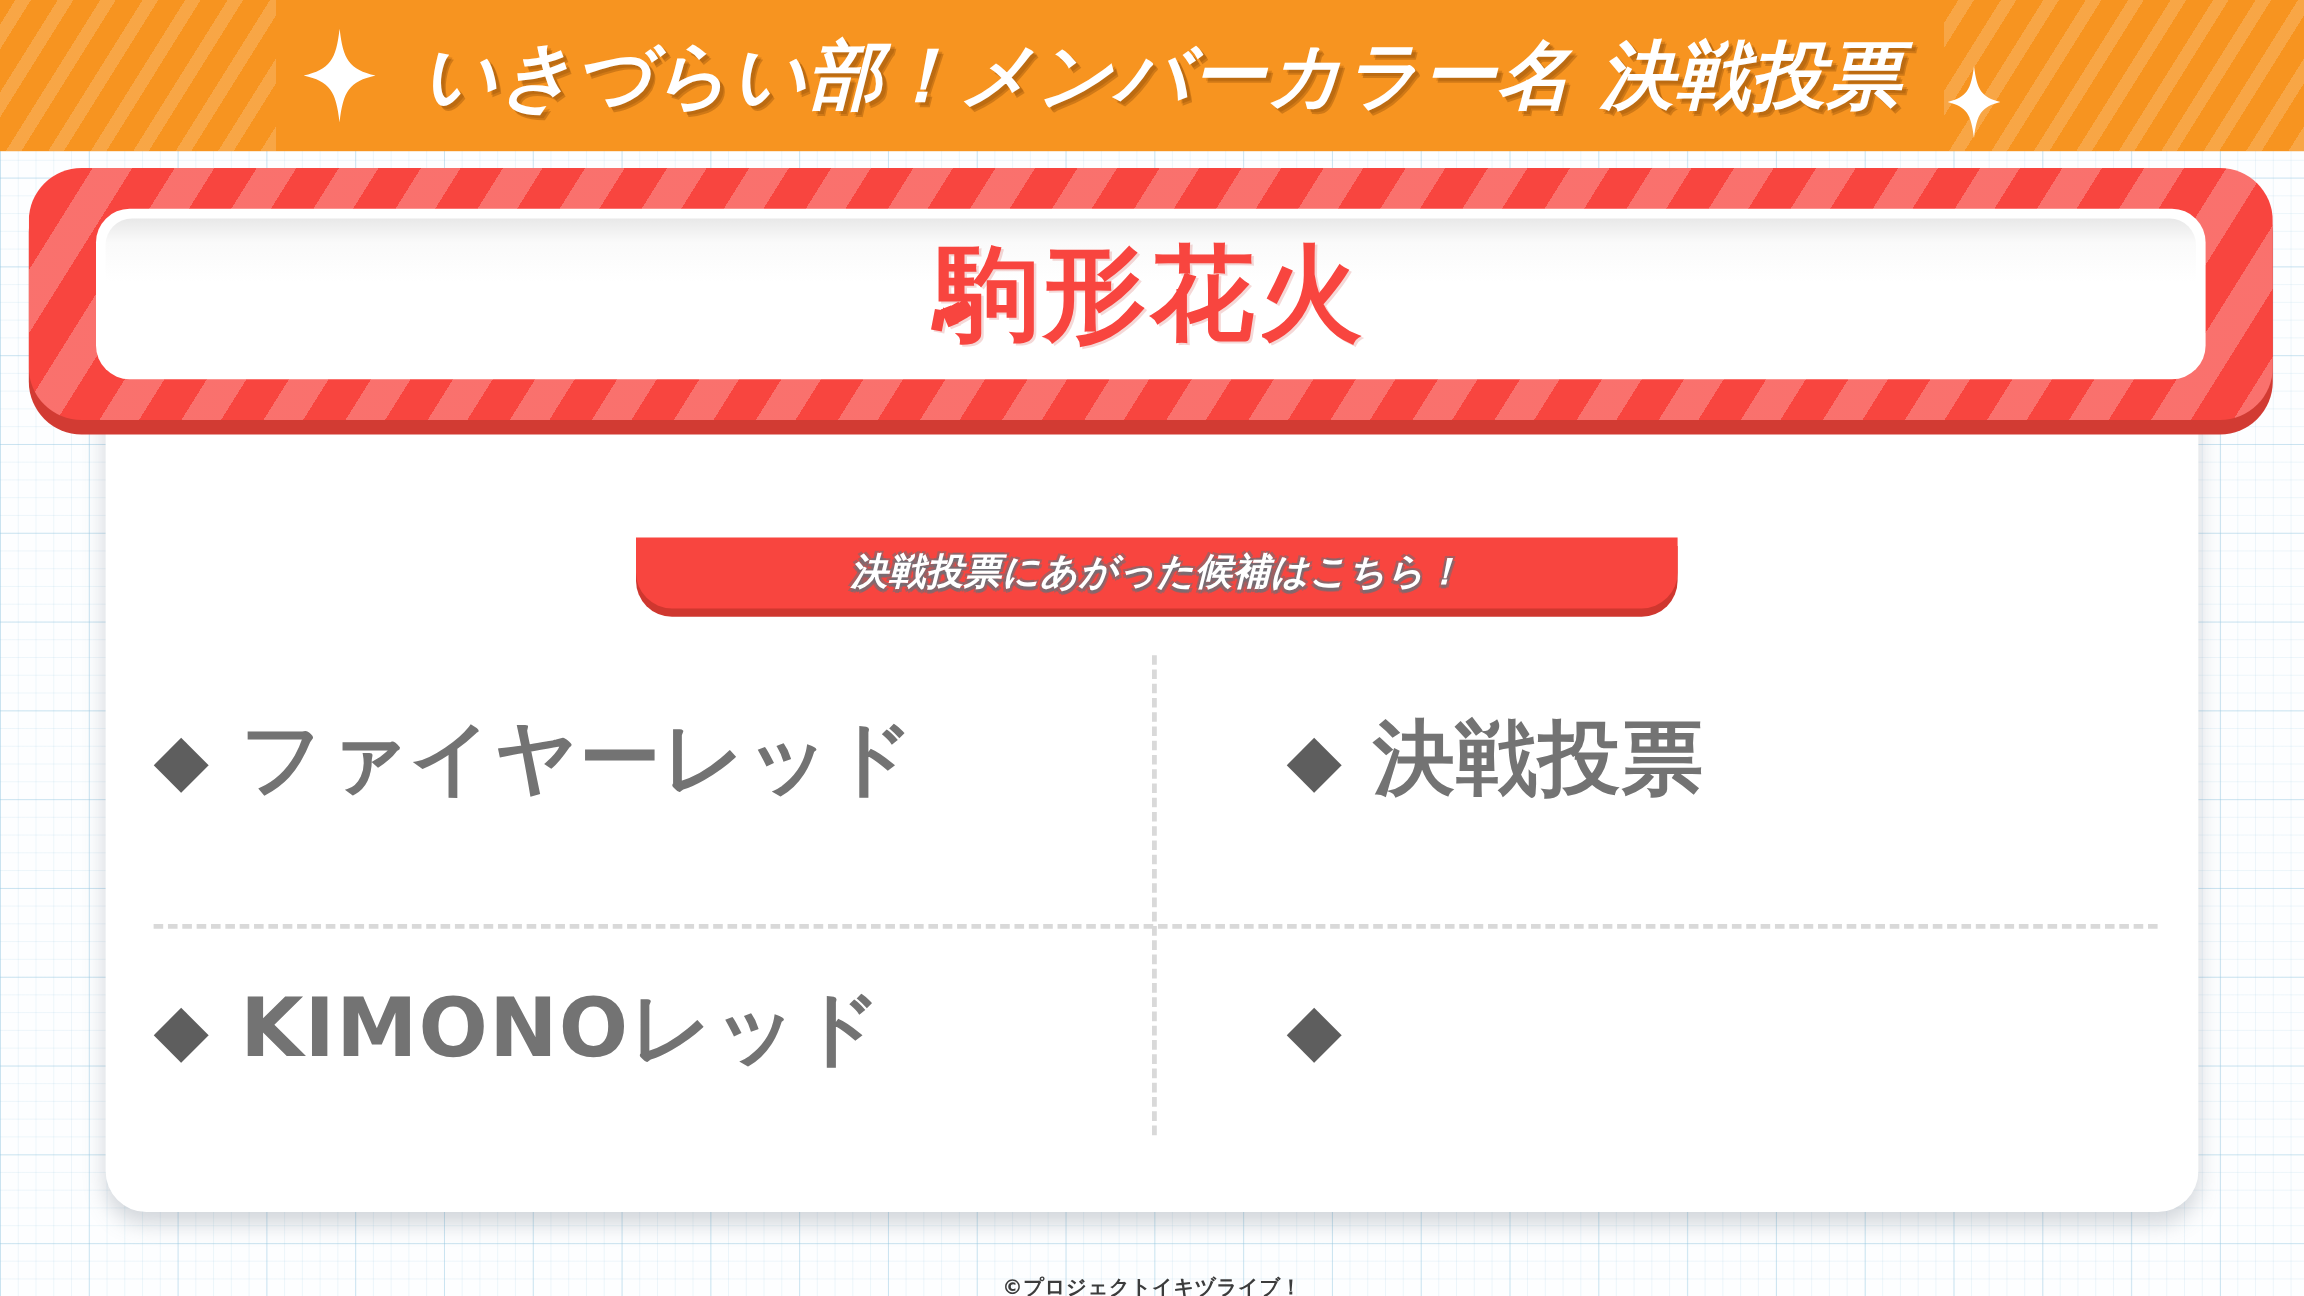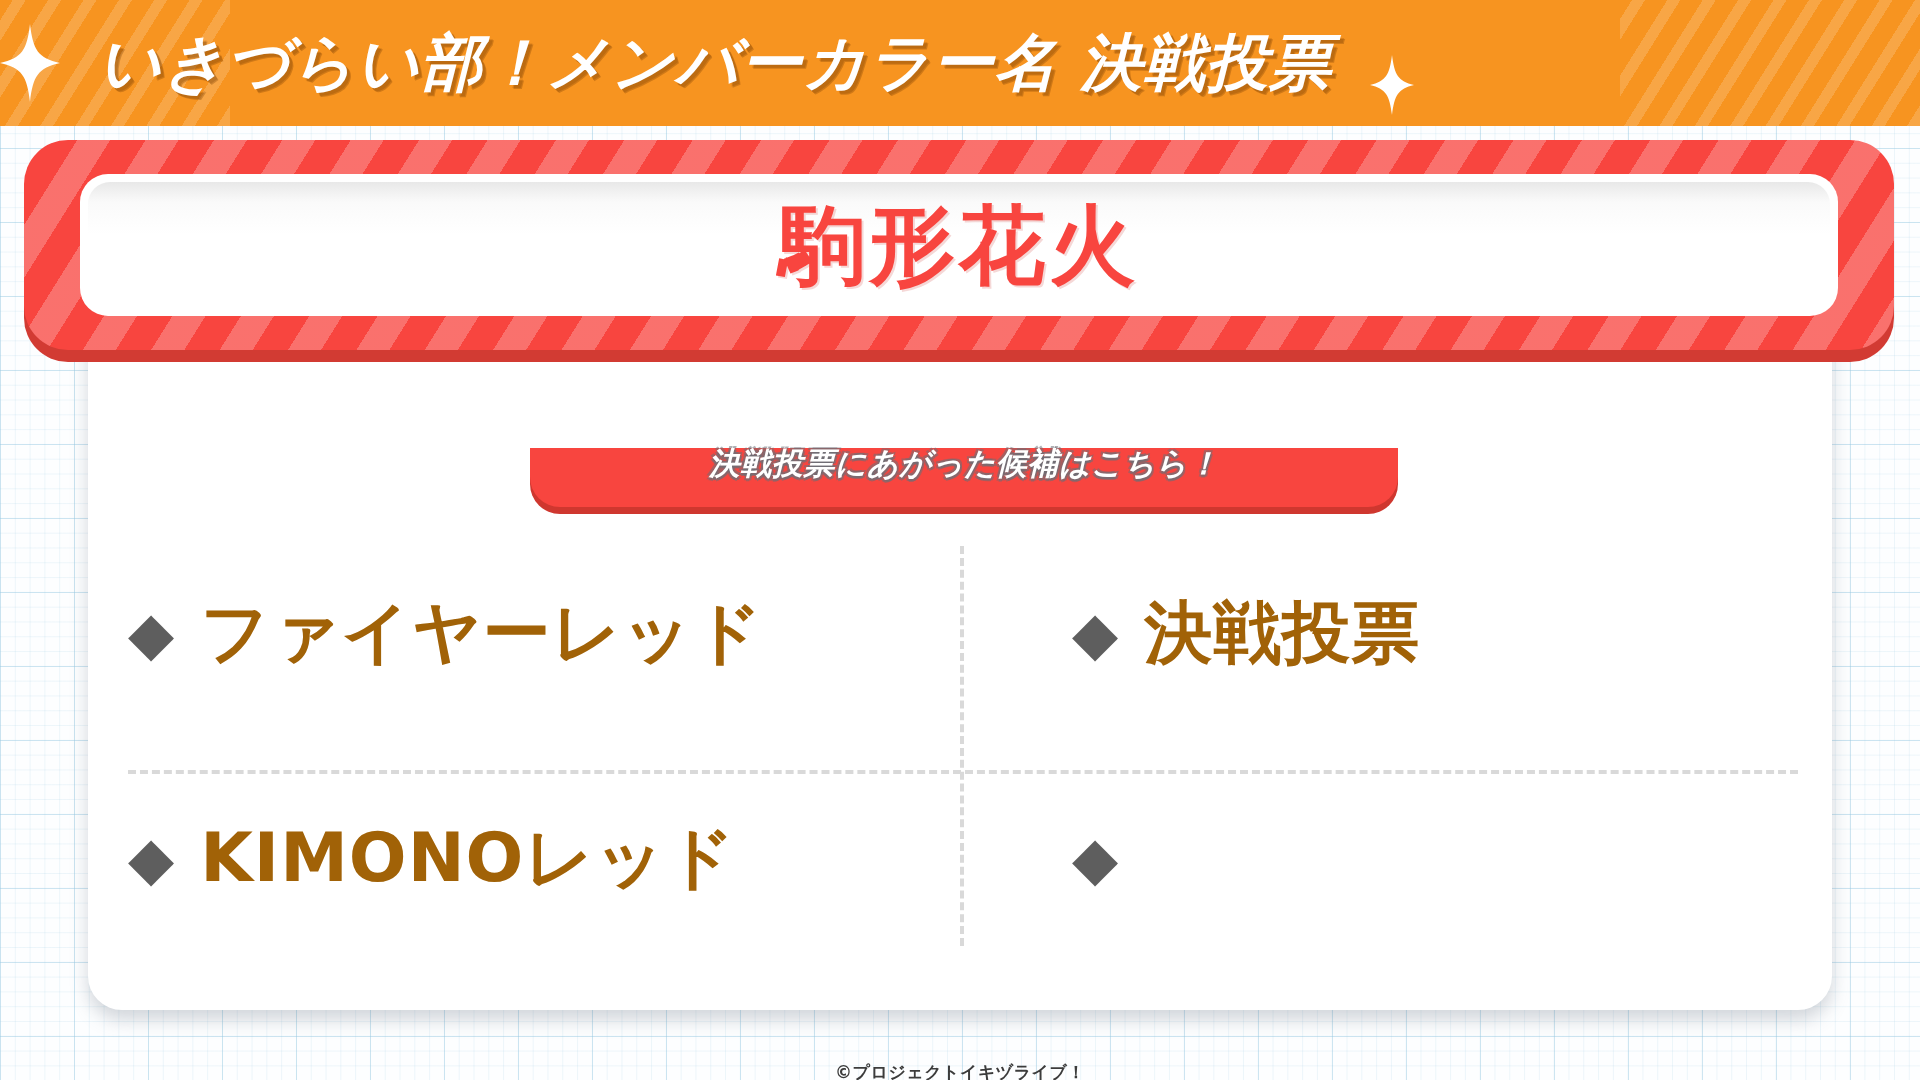--- a/index.html
+++ b/index.html
@@ -57,20 +57,21 @@
   }
   .header-stripes-left  { left: 0;  width: 230px; }
   .header-stripes-right { right: 0; width: 300px; }
 
   .header-inner {
     position: absolute;
     left: 0; top: 0;
     width: 1920px; height: 126px;
     display: flex;
     align-items: center;
+    justify-content: center;
     gap: 38px;
   }
 
   .sparkle {
     display: block;
     flex: 0 0 auto;
   }
   .sparkle-lg { width: 60px; height: 78px; }
   .sparkle-sm { width: 44px; height: 60px; margin-top: 44px; }
 
@@ -178,20 +179,21 @@
     background: #cf372f;
     border-radius: 0 0 30px 30px;
   }
   .badge {
     position: absolute;
     left: 0; top: 0;
     width: 868px; height: 59px;
     background: #f8453f;
     border-radius: 0 0 30px 30px;
     display: flex;
+    align-items: center;
     justify-content: center;
   }
   .badge-text {
     font-size: 31px;
     font-weight: bold;
     font-style: italic;
     color: #ffffff;
     letter-spacing: 0.5px;
     white-space: nowrap;
     line-height: 1;
@@ -228,21 +230,21 @@
     font-size: 60px;
     color: #5e5e5e;
     line-height: 1;
     margin-right: 26px;
     flex: 0 0 auto;
     font-family: "DejaVu Sans", sans-serif;
   }
   .cand-label {
     font-size: 68px;
     font-weight: bold;
-    color: #a16207;
+    color: #737373;
     letter-spacing: 1px;
     line-height: 1;
     white-space: nowrap;
     font-family: "DejaVu Sans", "Liberation Sans", sans-serif;
   }
 
   
   .divider-v {
     position: absolute;
     left: 960px;

